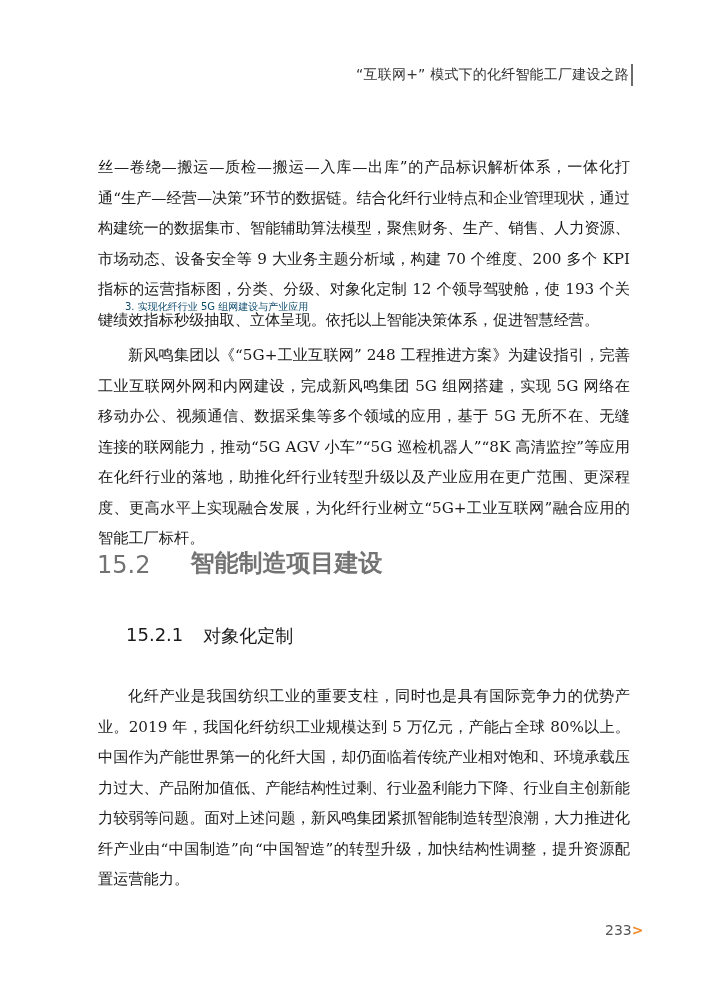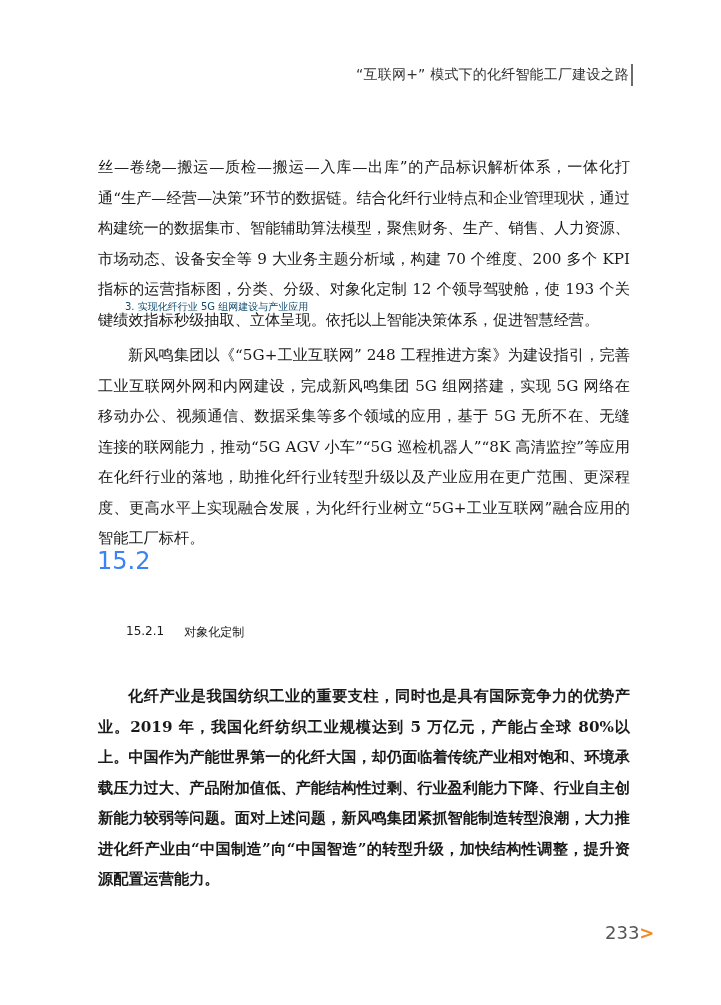--- a/index.html
+++ b/index.html
@@ -56,46 +56,46 @@
       font-size: 10px;
       color: #0c4a6e;
     }
     #para2 { top: 340px; }
     .section-heading {
       position: absolute;
       top: 547px;
       left: 97px;
       font-family: "DejaVu Sans", "Liberation Sans", sans-serif;
       font-size: 24px;
-      color: #3b82f6;
+      color: #737373;
       font-weight: normal;
       display: flex;
       gap: 40px;
       align-items: flex-end;
     }
     .section-heading .title-text {
       font-weight: bold;
     }
     .subsection-heading {
       position: absolute;
       top: 624px;
       left: 126px;
       font-family: "DejaVu Sans", "Liberation Sans", sans-serif;
-      font-size: 12px;
+      font-size: 18px;
       color: #1a1a1a;
       display: flex;
       gap: 20px;
     }
-    #para3 { top: 681px; font-weight: bold; }
+    #para3 { top: 681px; }
     .page-number {
       position: absolute;
       top: 922px;
       left: 605px;
       font-family: "DejaVu Sans", "Liberation Sans", sans-serif;
-      font-size: 18px;
+      font-size: 14px;
       color: #555;
     }
     .page-number .arrow {
       color: #f08a24;
       font-weight: bold;
     }
   </style>
 </head>
 <body>
 
@@ -107,20 +107,21 @@
 </div>
 
 <div class="subheading-red">3.  实现化纤行业 5G 组网建设与产业应用</div>
 
 <div class="body-text" id="para2">
   <p class="indent">新风鸣集团以《“5G+工业互联网” 248 工程推进方案》为建设指引，完善工业互联网外网和内网建设，完成新风鸣集团 5G 组网搭建，实现 5G 网络在移动办公、视频通信、数据采集等多个领域的应用，基于 5G 无所不在、无缝连接的联网能力，推动“5G AGV 小车”“5G 巡检机器人”“8K 高清监控”等应用在化纤行业的落地，助推化纤行业转型升级以及产业应用在更广范围、更深程度、更高水平上实现融合发展，为化纤行业树立“5G+工业互联网”融合应用的智能工厂标杆。</p>
 </div>
 
 <div class="section-heading">
   <span>15.2</span>
+  <span class="title-text">智能制造项目建设</span>
 </div>
 
 <div class="subsection-heading">
   <span>15.2.1</span>
   <span>对象化定制</span>
 </div>
 
 <div class="body-text" id="para3">
   <p class="indent">化纤产业是我国纺织工业的重要支柱，同时也是具有国际竞争力的优势产业。2019 年，我国化纤纺织工业规模达到 5 万亿元，产能占全球 80%以上。中国作为产能世界第一的化纤大国，却仍面临着传统产业相对饱和、环境承载压力过大、产品附加值低、产能结构性过剩、行业盈利能力下降、行业自主创新能力较弱等问题。面对上述问题，新风鸣集团紧抓智能制造转型浪潮，大力推进化纤产业由“中国制造”向“中国智造”的转型升级，加快结构性调整，提升资源配置运营能力。</p>
 </div>

